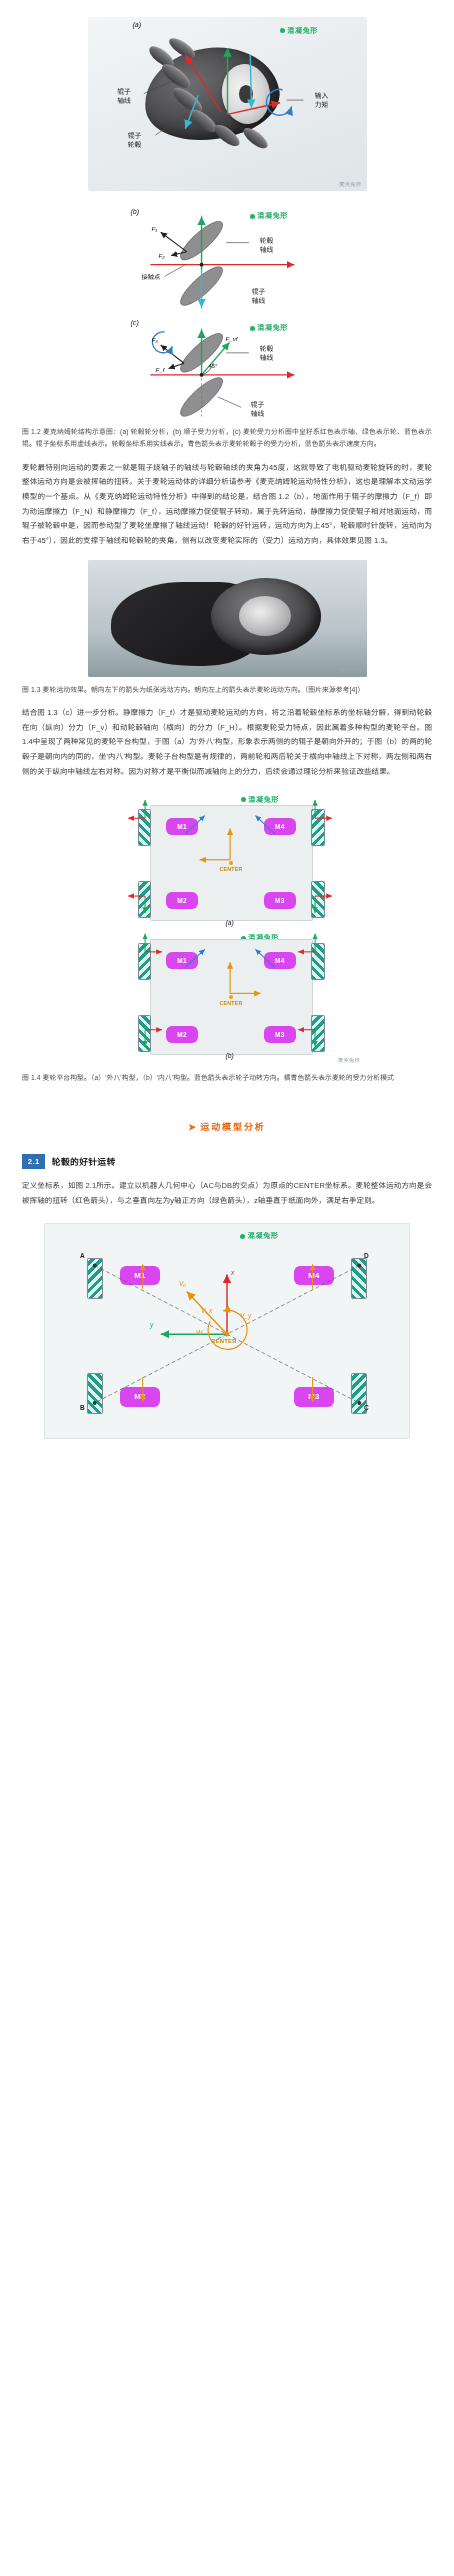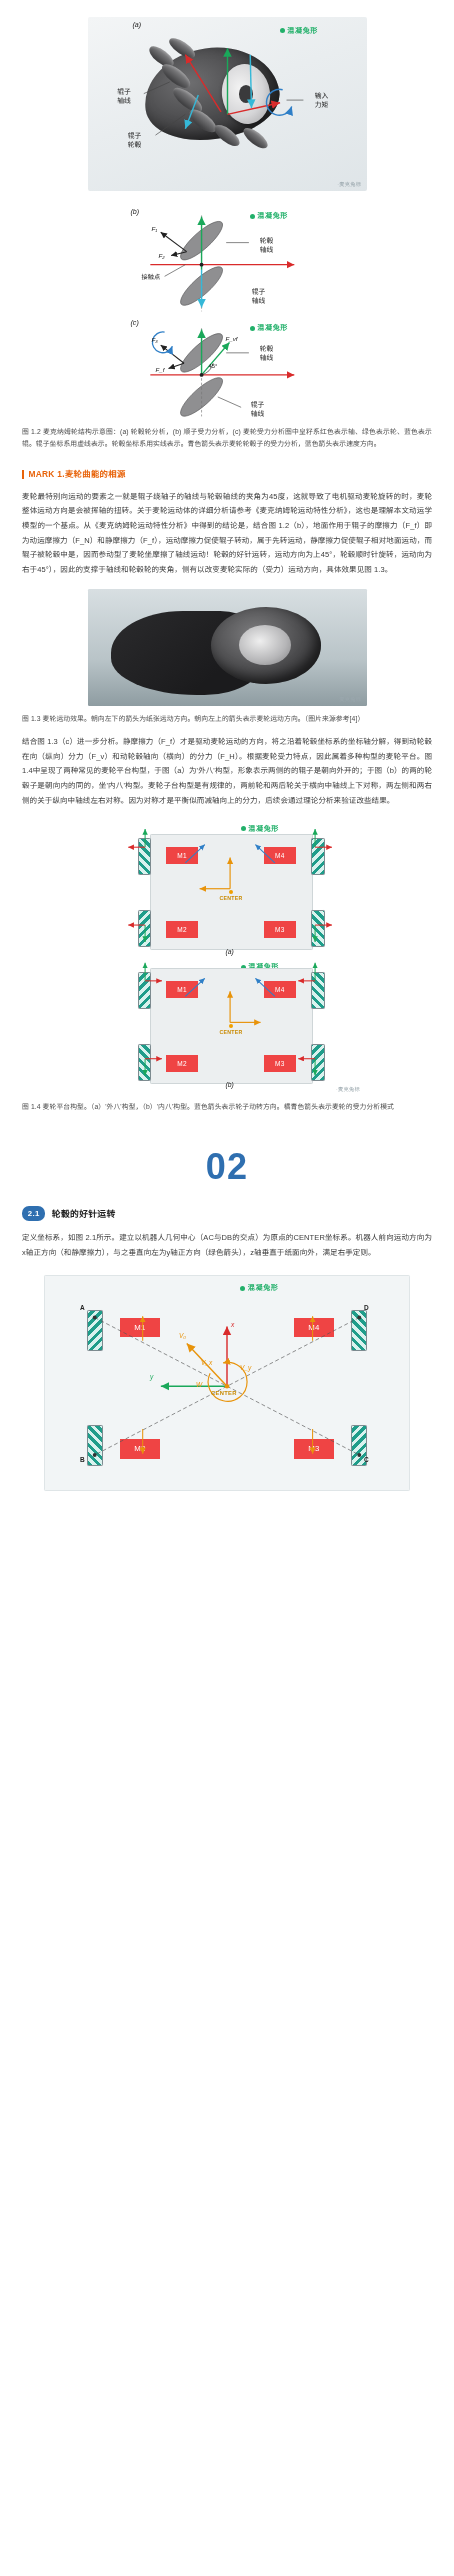--- a/index.html
+++ b/index.html
@@ -142,22 +142,22 @@
   }
   .plat .ctr-dot{
     position:absolute;left:50%;top:50%;width:3.9px;height:3.9px;margin:-1.9px 0 0 -1.9px;
     background:#f0a000;border-radius:50%;
   }
   .plat .ctr-txt{
     position:absolute;left:50%;top:50%;transform:translate(-50%,3.2px);
     font-size:5.2px;color:#c98a00;font-weight:bold;letter-spacing:0.3px;
   }
   .motor{
-    position:absolute;width:32px;height:17px;background:#ef4444;
-    border-radius:0;color:#fff;font-size:6.5px;font-weight:normal;
+    position:absolute;width:32px;height:17px;background:#d946ef;
+    border-radius:6px;color:#fff;font-size:6.5px;font-weight:bold;
     display:flex;align-items:center;justify-content:center;letter-spacing:0.3px;
   }
   .rollerblock{
     position:absolute;width:11.7px;height:35px;border-radius:1.3px;
     background:
       repeating-linear-gradient(45deg,#1f9d8a 0 3.2px,#d9f2ee 3.2px 6.5px);
     border:0.6px solid #7d8b90;
   }
   .rollerblock.rev{
     background:
@@ -177,21 +177,21 @@
     letter-spacing:1.9px;
   }
   .bignum-sub .chev{color:#e8630a;margin-right:2.6px;}
 
   
   .sub-head{
     margin:21px 22px 0 22px;display:flex;align-items:center;gap:6.5px;
   }
   .sub-head .num{
     background:#2f6fb0;color:#fff;font-size:7.8px;font-weight:bold;
-    padding:2.6px 5.8px;border-radius:7px;letter-spacing:0.3px;
+    padding:2.6px 5.8px;border-radius:0;letter-spacing:0.3px;
   }
   .sub-head .txt{font-size:8.8px;font-weight:bold;color:#222;letter-spacing:0.3px;}
 
   
   .fig5{
     position:relative;width:364px;height:214px;margin:14.3px auto 0 auto;
     background:#f2f5f6;border:0.6px solid #dfe5e7;border-radius:1.3px;
   }
   .fig5 svg{position:absolute;left:0;top:0;}
   .fig5 .motor{position:absolute;}
@@ -345,23 +345,20 @@
     <div class="lbl" style="left:121px;top:158px;font-size:5.8px;">45°</div>
     <div class="lbl" style="left:64px;top:19.5px;font-size:6.2px;font-style:italic;">F₁</div>
     <div class="lbl" style="left:71px;top:47px;font-size:6.2px;font-style:italic;">F₂</div>
     <div class="lbl" style="left:64px;top:131px;font-size:6.2px;font-style:italic;">F₃</div>
     <div class="lbl" style="left:68px;top:161px;font-size:6.2px;font-style:italic;">F_f</div>
     <div class="lbl" style="left:138px;top:130px;font-size:6.2px;font-style:italic;">F_vf</div>
   </div>
 
   <div class="caption">图 1.2 麦克纳姆轮结构示意图：(a) 轮毂轮分析，(b) 顺子受力分析，(c) 麦轮受力分析图中皇籽系红色表示轴、绿色表示轮、蓝色表示辊。辊子坐标系用虚线表示。轮毂坐标系用实线表示。青色箭头表示麦轮轮毂子的受力分析，蓝色箭头表示速度方向。</div>
 
-  <div class="mark-head">
-    <span class="bar"></span><span>MARK 1.麦轮曲能的相源</span>
-  </div>
 
   <div class="spacer-16"></div>
   <div class="body-text">麦轮最特别向运动的要素之一就是辊子绕轴子的轴线与轮毂轴线的夹角为45度，这就导致了电机驱动麦轮旋转的时，麦轮整体运动方向是会被挥轴的扭转。关于麦轮运动体的详细分析请参考《麦克纳姆轮运动特性分析》，这也是理解本文动运学模型的一个基点。从《麦克纳姆轮运动特性分析》中得到的结论是，结合图 1.2（b），地面作用于辊子的摩擦力（F_f）即为动运摩擦力（F_N）和静摩擦力（F_f），运动摩擦力促使辊子转动，属于先转运动，静摩擦力促使辊子相对地面运动，而辊子被轮毂中是，因而参动型了麦轮坐摩擦了轴线运动！轮毂的好针运转，运动方向为上45°，轮毂顺时针旋转，运动向为右于45°），因此的支撑于轴线和轮毂轮的夹角，侧有以改变麦轮实际的（受力）运动方向，具体效果见图 1.3。</div>
 
   <div class="fig3">
     <div class="hand"></div>
     <div class="wheel3"></div>
     <div class="wheel3-in"></div>
     <svg width="279" height="117" viewBox="0 0 430 180">
       <defs>
@@ -461,30 +458,32 @@
     <div class="sub" style="left:138px;top:127px;">(a)</div>
     <div class="sub" style="left:138px;top:260px;">(b)</div>
     <div class="wm-small" style="right:6.5px;bottom:2.6px;">·麦克兔标</div>
   </div>
 
   <div class="caption">图 1.4 麦轮平台构型。（a）'外八'构型，（b）'内八'构型。蓝色箭头表示轮子动转方向。橘青色箭头表示麦轮的受力分析模式</div>
 
   <div class="spacer-16"></div>
 
   <div class="bignum-wrap">
-    <div class="bignum">02</div>
+    <div class="bignum-sub">
+      <span class="chev">➤</span><span>运动模型分析</span>
+    </div>
   </div>
 
   <div class="sub-head">
     <span class="num">2.1</span>
     <span class="txt">轮毂的好针运转</span>
   </div>
 
   <div class="spacer-16"></div>
-  <div class="body-text">定义坐标系，如图 2.1所示。建立以机器人几何中心（AC与DB的交点）为原点的CENTER坐标系。机器人前向运动方向为x轴正方向（和静摩擦力），与之垂直向左为y轴正方向（绿色箭头），z轴垂直于纸面向外，满足右手定则。</div>
+  <div class="body-text">定义坐标系，如图 2.1所示。建立以机器人几何中心（AC与DB的交点）为原点的CENTER坐标系。麦轮整体运动方向是会被挥轴的扭转（红色箭头），与之垂直向左为y轴正方向（绿色箭头），z轴垂直于纸面向外，满足右手定则。</div>
 
   <div class="fig5">
     <div class="wm" style="left:195px;top:6.5px;">
       <span class="dot"></span><span>混凝兔形</span>
     </div>
 
     <div class="motor" style="left:75px;top:42px;width:40px;height:19.5px;font-size:7.8px;">M1</div>
     <div class="motor" style="right:75px;top:42px;width:40px;height:19.5px;font-size:7.8px;">M4</div>
     <div class="motor" style="left:75px;bottom:31px;width:40px;height:19.5px;font-size:7.8px;">M2</div>
     <div class="motor" style="right:75px;bottom:31px;width:40px;height:19.5px;font-size:7.8px;">M3</div>

